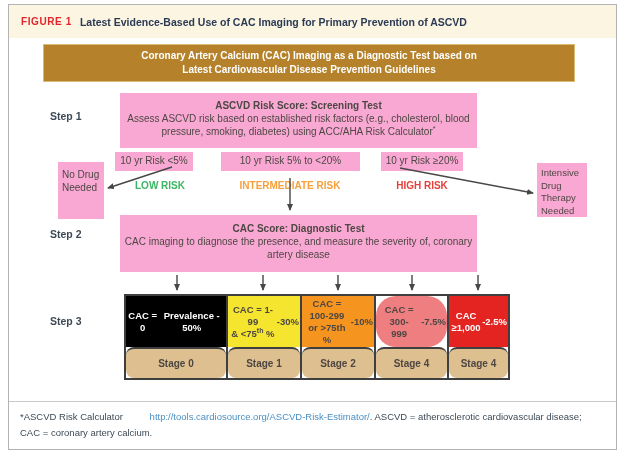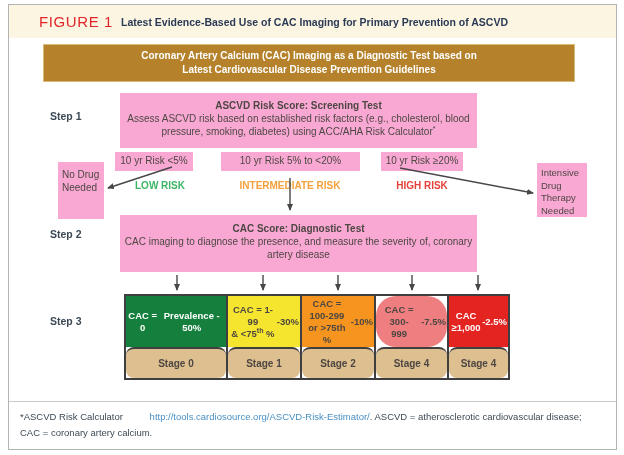--- a/index.html
+++ b/index.html
@@ -1,37 +1,37 @@
 <!DOCTYPE html>
 <html><head>
 <meta charset="utf-8">
 <style>
   * { margin:0; padding:0; box-sizing:border-box; }
   html,body { background:#ffffff; }
   body { font-family:"Liberation Sans", sans-serif; }
   .page { position:relative; width:624px; height:455px; background:#ffffff; overflow:hidden; }
   .frame { position:absolute; left:8px; top:4px; width:609px; height:446px; border:1px solid #b3b3b3; background:#ffffff; }
   .title-band { position:absolute; left:9px; top:5px; width:607px; height:33px; background:#fbf5e2; display:flex; align-items:center; padding-left:12px; }
-  .fig-label { color:#e0262c; font-size:15px; font-weight:normal; letter-spacing:0.6px; margin-right:8px;margin-left:18px; }
+  .fig-label { color:#e0262c; font-size:10px; font-weight:bold; letter-spacing:0.6px; margin-right:8px; }
   .fig-title { color:#2b3a55; font-size:10.5px; font-weight:bold; }
   .gold-bar { position:absolute; left:43px; top:44px; width:532px; height:38px; background:#b5822b; border:1px solid #d8bb74; color:#ffffff; font-size:10px; font-weight:bold; text-align:center; display:flex; flex-direction:column; justify-content:center; line-height:14px; }
   .step-label { position:absolute; left:50px; width:62px; color:#3d4a56; font-size:10.5px; font-weight:bold; }
   .tan-box { background:#f9a8d4; color:#4d4742; }
   .big-box { position:absolute; left:120px; width:357px; text-align:center; font-size:10px; line-height:13px; padding-top:6px; }
   .big-box .box-title { font-weight:bold; }
   .risk-box { position:absolute; top:152px; height:19px; font-size:10px; text-align:center; line-height:18px; }
   .risk-tag { position:absolute; top:180px; font-size:10px; font-weight:bold; text-align:center; }
   .outcome-box { position:absolute; font-size:9.5px; line-height:12.5px; white-space:pre-line; padding:4px 2px 2px 4px; }
   .s3-table { position:absolute; left:124px; top:294px; width:386px; height:86px; border:2px solid #3f3f3f; display:flex; }
   .s3-col { display:flex; flex-direction:column; }
   .s3-col + .s3-col { border-left:2px solid #3f3f3f; }
   .s3-cell { height:51px; display:flex; flex-direction:row; align-items:center; text-align:center; font-size:9.5px; font-weight:bold; line-height:12px; padding:3px 1px 3px 1px; justify-content:space-between; }
   .s3-cell.centered { justify-content:center; }
   .s3-stage { flex:1; border-top:2px solid #3f3f3f; background:#debf90; color:#4d4742; font-size:10px; font-weight:bold; display:flex; align-items:center; justify-content:center;border-radius:8px; }
-  .c0 { background:#15803d; color:#ffffff; }
+  .c0 { background:#000000; color:#ffffff; }
   .c1 { background:#f5e52e; color:#4d4742; }
   .c2 { background:#f5941f; color:#4d4742; }
   .c3 { background:#ee7e80; color:#4d4742;border-radius:20px; }
   .c4 { background:#e32420; color:#ffffff; }
   .foot-sep { position:absolute; left:9px; top:401px; width:607px; height:1px; background:#c9c9c9; }
   .footnote { position:absolute; left:20px; top:409px; width:586px; color:#3d4a56; font-size:9.5px; line-height:16px; }
   .footnote a { color:#4a90c4; text-decoration:none;padding-left:24px; }
   sup { font-size:7px; vertical-align:super; line-height:0; }
   .arrows { position:absolute; left:0; top:0; pointer-events:none; }
 </style>

